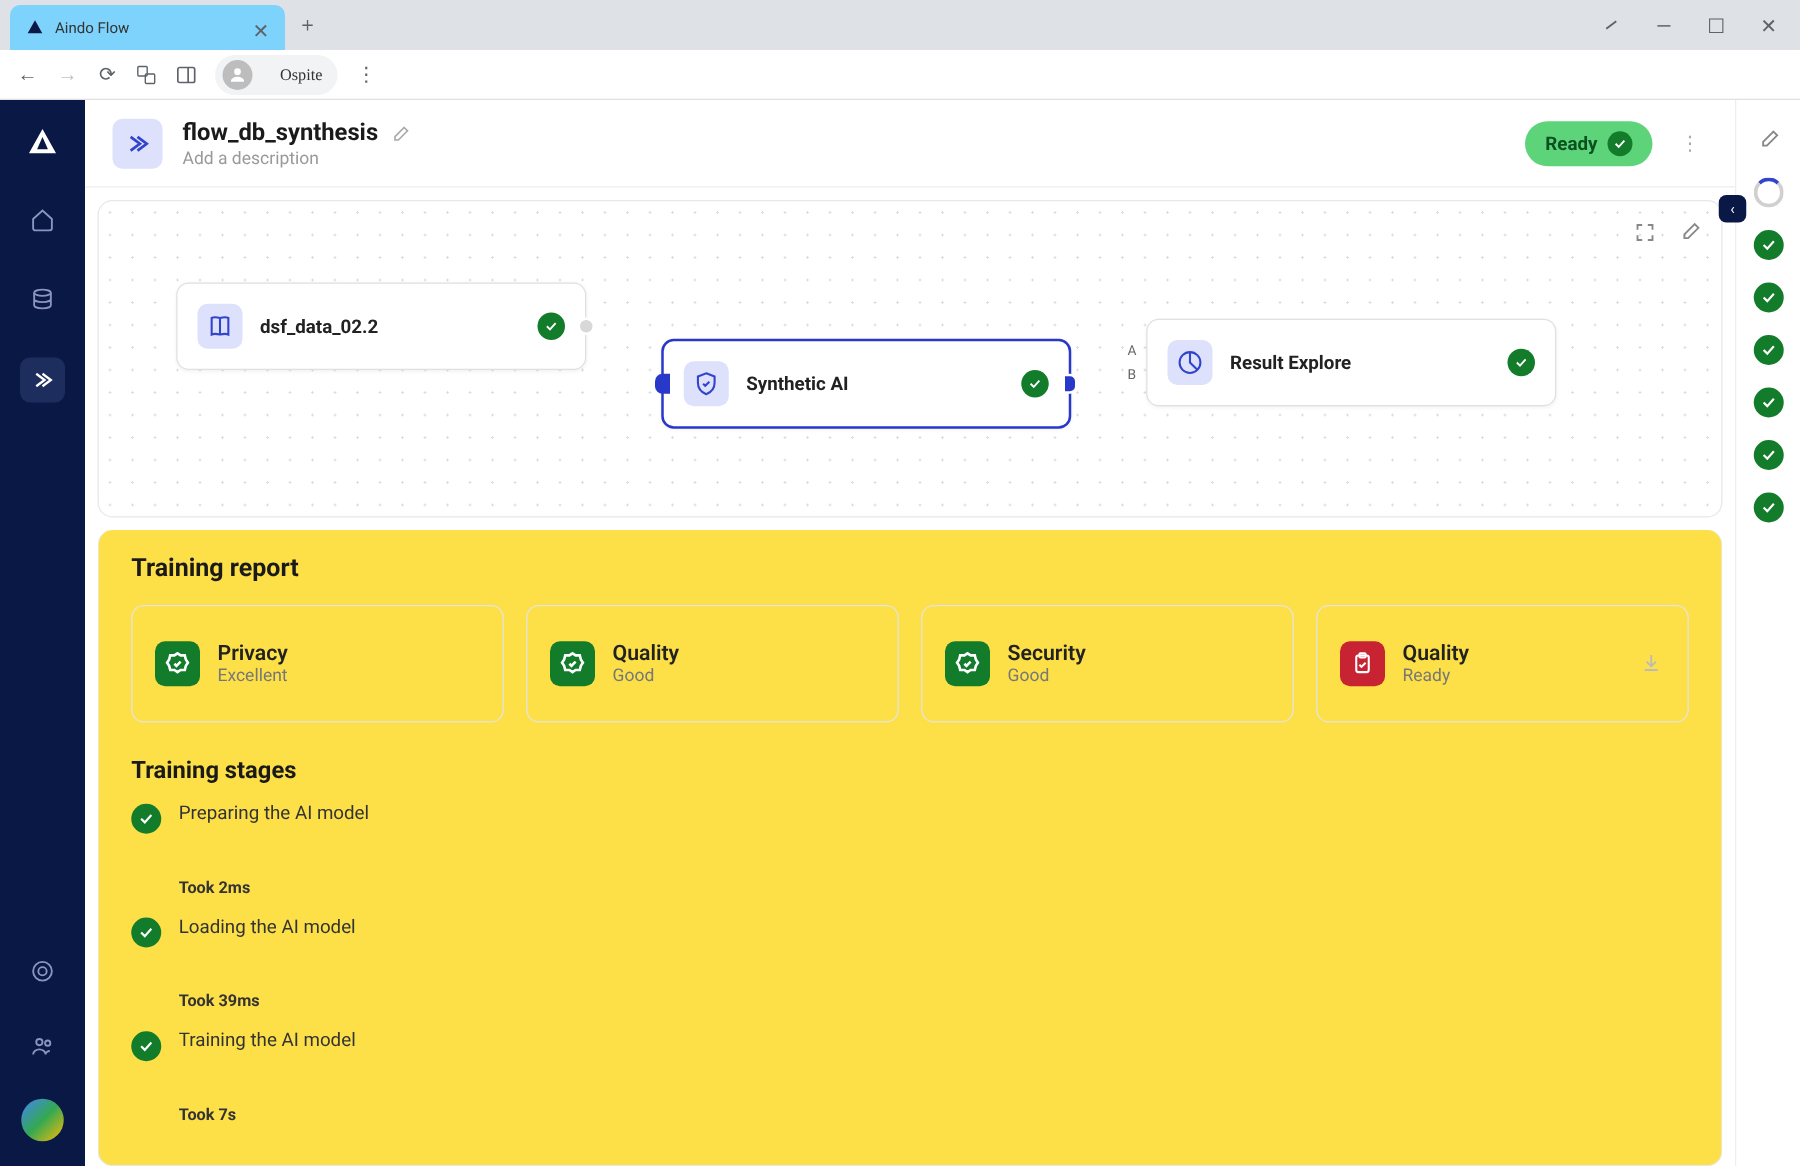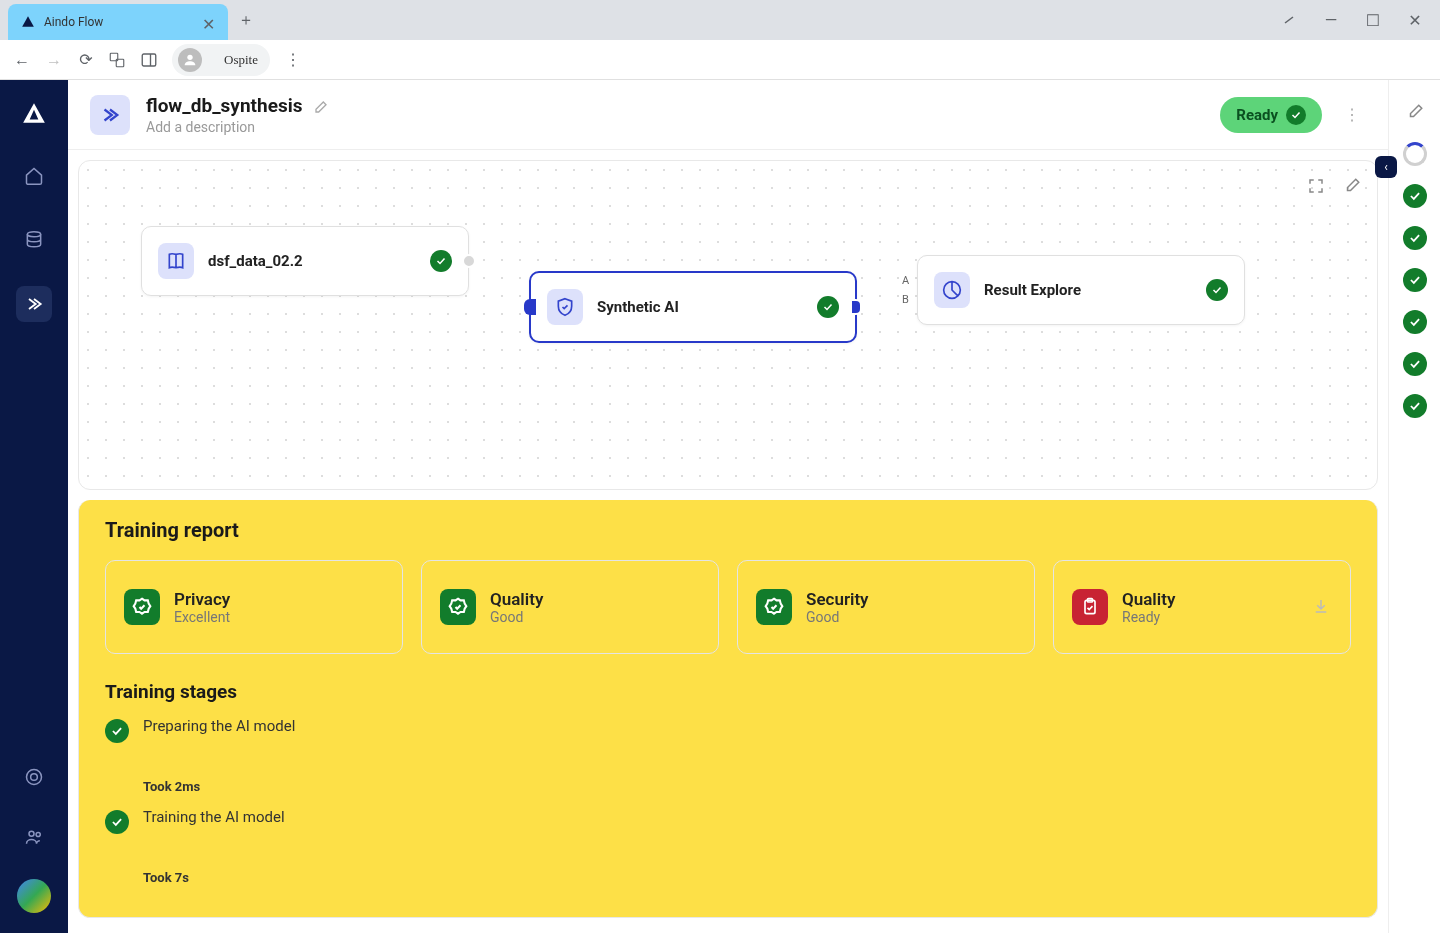--- a/index.html
+++ b/index.html
@@ -365,20 +365,31 @@
               <span class="stage-time">Took 2ms</span>
             </div>
         </div>
         <div class="stage-row">
           <span class="stage-icon">
               <svg viewBox="0 0 24 24" width="14" height="14" fill="none" stroke="currentColor" stroke-width="3">
                 <path d="M5 12l5 5 9-10"></path>
               </svg>
             </span>
           <div class="stage-text">
+              <span class="stage-label">Loading the AI model</span>
+              <span class="stage-time">Took 39ms</span>
+            </div>
+        </div>
+        <div class="stage-row">
+          <span class="stage-icon">
+              <svg viewBox="0 0 24 24" width="14" height="14" fill="none" stroke="currentColor" stroke-width="3">
+                <path d="M5 12l5 5 9-10"></path>
+              </svg>
+            </span>
+          <div class="stage-text">
               <span class="stage-label">Training the AI model</span>
               <span class="stage-time">Took 7s</span>
             </div>
         </div>
       </div>
     </div>
 
     <div class="right-rail">
       <span class="rail-collapse">‹</span>
       <span class="rail-item edit">

